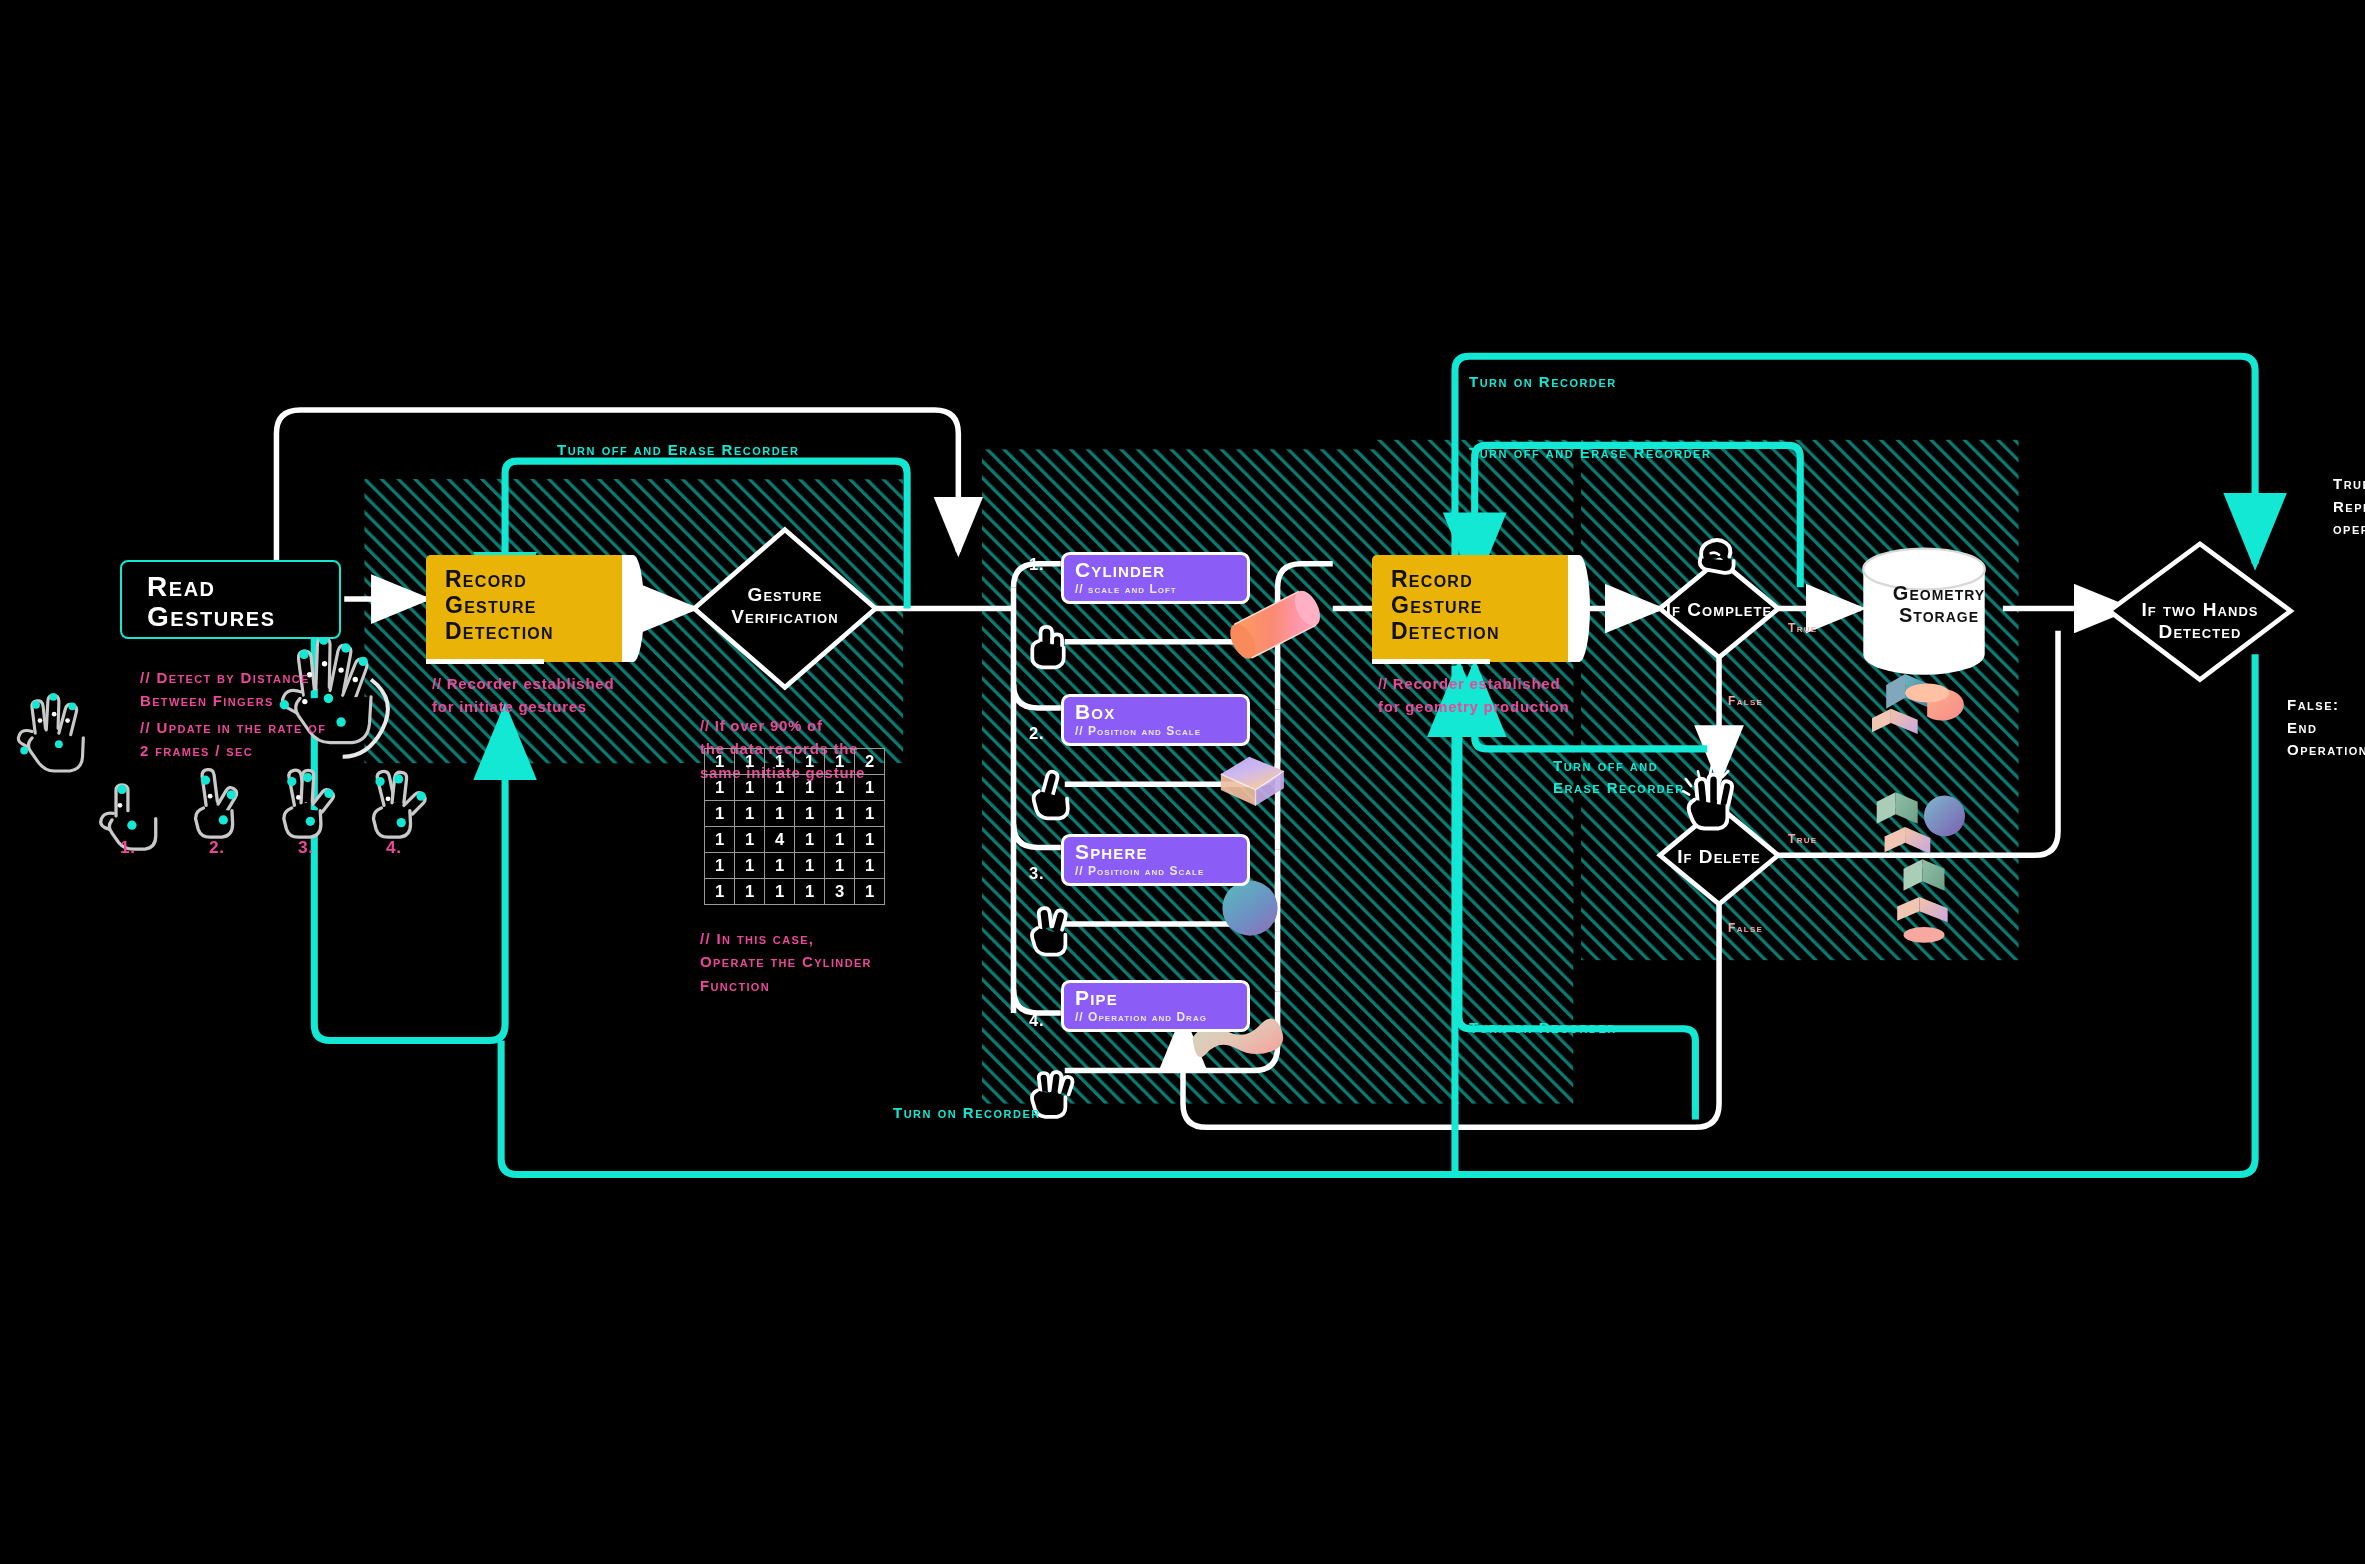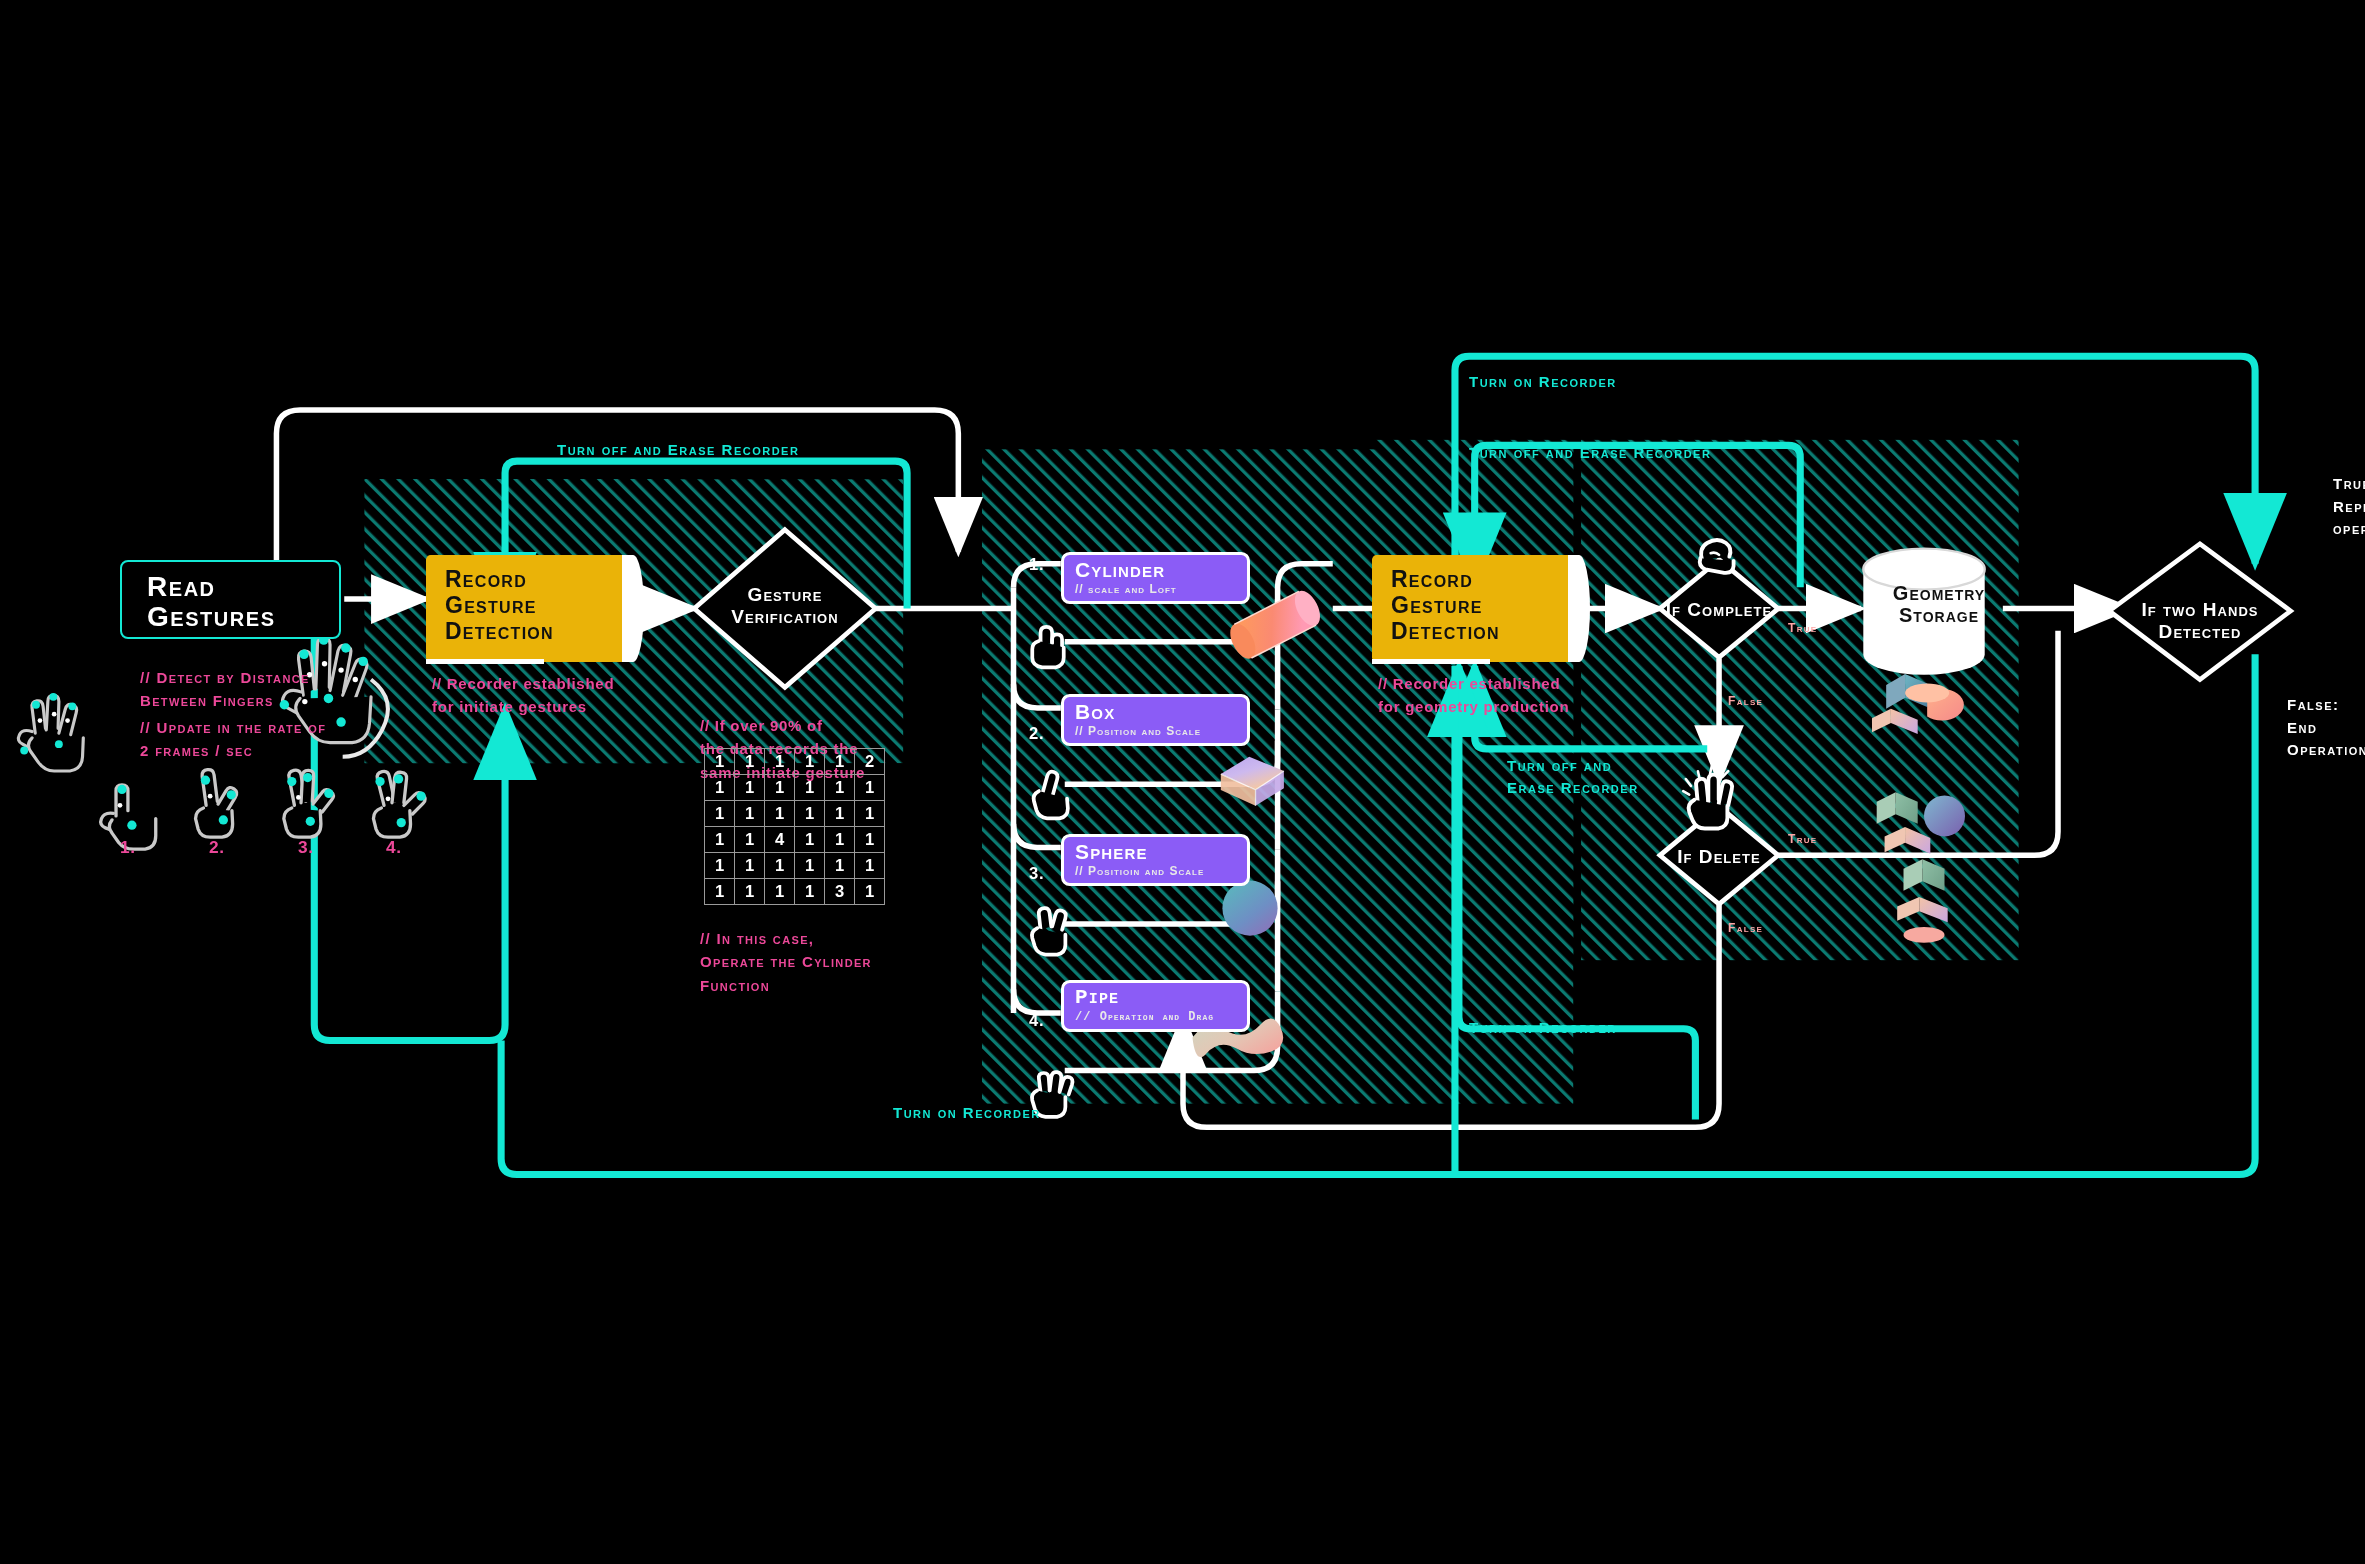--- a/index.html
+++ b/index.html
@@ -500,21 +500,21 @@
       <span class="s">// Position and Scale</span>
     </div>
     <div class="gnum" style="left:1029px;top:724px;">2.</div>
 
     <div class="gcard" style="left:1061px;top:834px;">
       <span class="n">Sphere</span>
       <span class="s">// Positioin and Scale</span>
     </div>
     <div class="gnum" style="left:1029px;top:864px;">3.</div>
 
-    <div class="gcard" style="left:1061px;top:980px;font-family:Liberation Mono, monospace;">
+    <div class="gcard" style="left:1061px;top:980px;">
       <span class="n">Pipe</span>
       <span class="s">// Operation and Drag</span>
     </div>
     <div class="gnum" style="left:1029px;top:1011px;">4.</div>
 
     <div class="flag" style="left:1372px;top:555px;width:197px;height:107px;">
       <span>Record
 Gesture
 Detection</span>
     </div>
@@ -537,20 +537,20 @@
     <div class="lbl-white" style="left:2287px;top:473px;margin-left:46px;">True:
 Repeat
 operation</div>
     <div class="lbl-white" style="left:2287px;top:694px;">False:
 End
 Operation</div>
 
     <div class="lbl-cyan" style="left:557px;top:439px;">Turn off and Erase Recorder</div>
     <div class="lbl-cyan" style="left:1469px;top:371px;">Turn on Recorder</div>
     <div class="lbl-cyan" style="left:1469px;top:442px;">Turn off and Erase Recorder</div>
-    <div class="lbl-cyan" style="left:1507px;top:755px;">Turn off and
+    <div class="lbl-cyan" style="left:1553px;top:755px;">Turn off and
 Erase Recorder</div>
     <div class="lbl-cyan" style="left:893px;top:1102px;">Turn on Recorder</div>
     <div class="lbl-cyan" style="left:1469px;top:1017px;">Turn on Recorder</div>
 
   </div>
 </div>
 
 
 </body></html>

